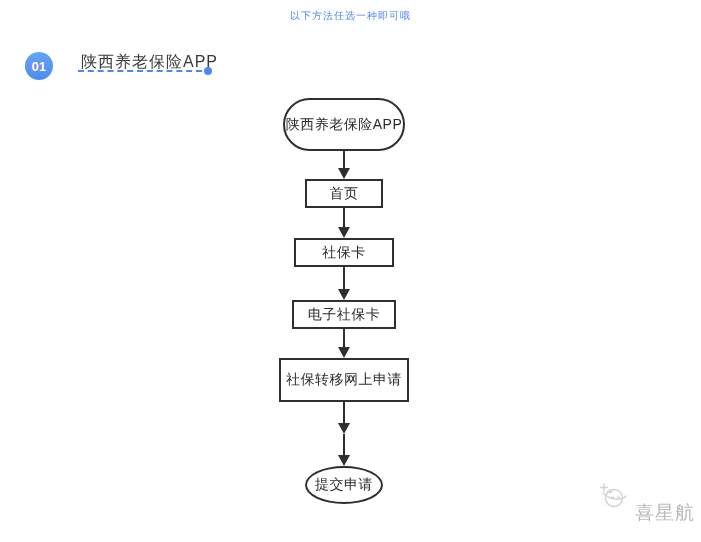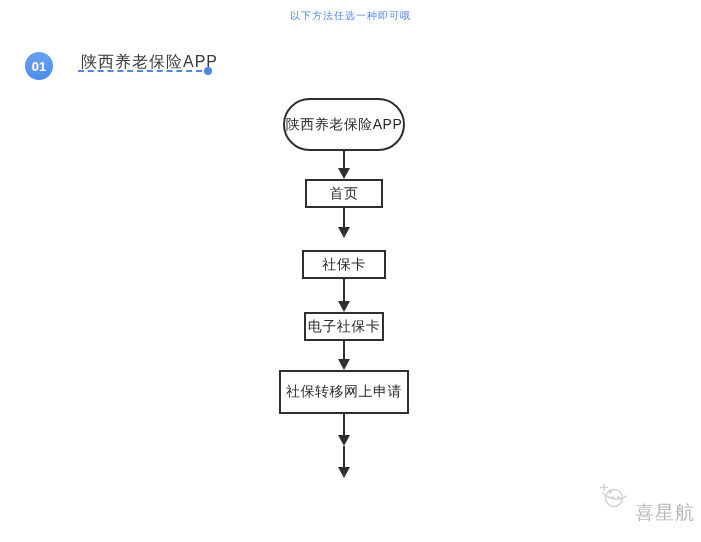--- a/index.html
+++ b/index.html
@@ -46,22 +46,22 @@
   }
   .node {
     border: 2px solid #2f2f2f; background: #ffffff;
     display: flex; align-items: center; justify-content: center;
     font-size: 14px; color: #2b2b2b; letter-spacing: 0.5px;
     flex: 0 0 auto; white-space: nowrap;
   }
   .stadium { width: 122px; height: 53px; border-radius: 27px; }
   .rect    { height: 29px; }
   .n1 { width: 78px; }
-  .n2 { width: 84px; margin-top: 12px; }
-  .n3 { width: 80px; }
+  .n2 { width: 100px; }
+  .n3 { width: 104px; }
   .n4 { width: 130px; height: 44px; }
   .n5 { width: 102px; height: 30px; }
   .ellipse { width: 78px; height: 38px; border-radius: 50%; }
 
   
   .arrow { position: relative; width: 14px; flex: 0 0 auto; }
   .a0 { height: 28px; } .a1 { height: 30px; } .a2 { height: 33px; }
   .a3 { height: 29px; } .a4 { height: 32px; } .a5 { height: 32px; }
   .arrow .line {
     position: absolute; left: 50%; transform: translateX(-50%);
@@ -119,20 +119,21 @@
       </div>
     <div class="node rect n4">社保转移网上申请</div>
     <div class="arrow a4">
         <span class="line"></span>
         <span class="head"></span>
       </div>
     <div class="arrow a5">
         <span class="line"></span>
         <span class="head"></span>
       </div>
+    <div class="node ellipse n6">提交申请</div>
   </div>
 
   <div class="watermark">
     <svg width="32" height="31" viewBox="0 0 32 31">
       <g fill="none" stroke="#d2d2d2" stroke-width="1.4" stroke-linecap="round">
         <circle cx="18" cy="18" r="8.5"></circle>
         <path d="M7 13 C 12 18.5, 24 22, 30 16"></path>
         <path d="M8 4 v7 M4.5 7.5 h7"></path>
         <path d="M14 9.5 v4 M12 11.5 h4"></path>
         <path d="M15.5 17 a1 1 0 0 0 2 0"></path>

